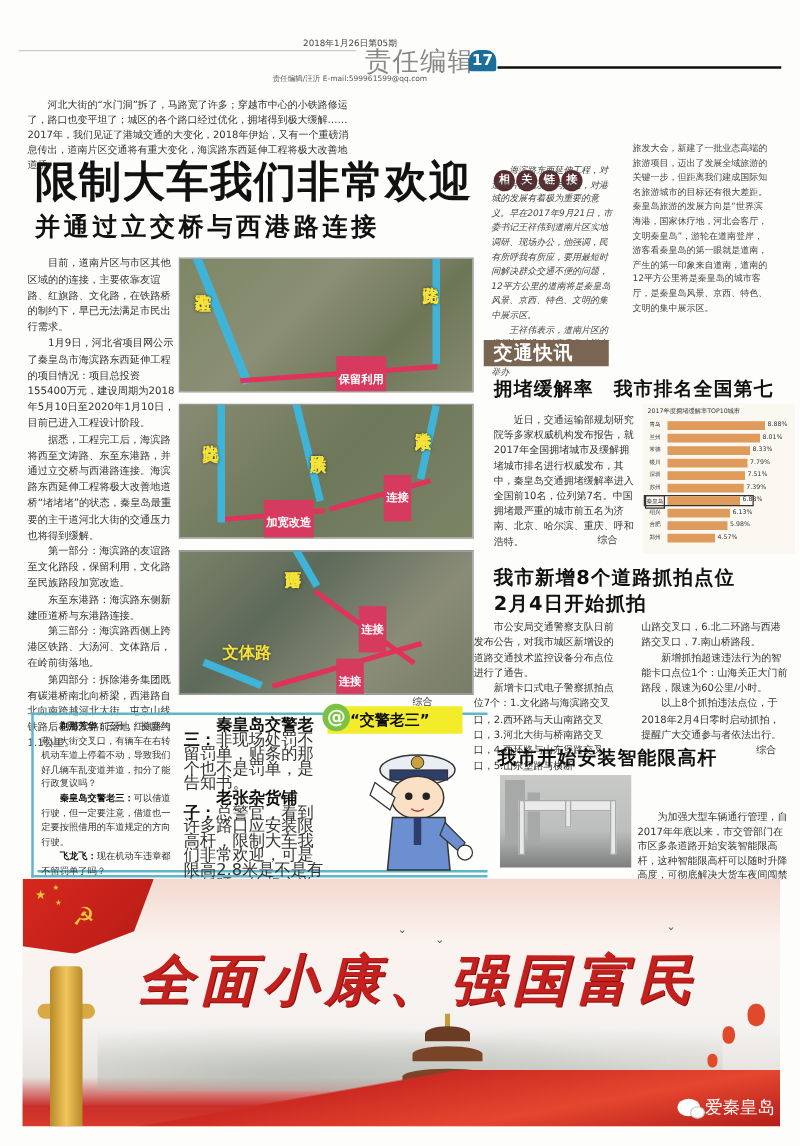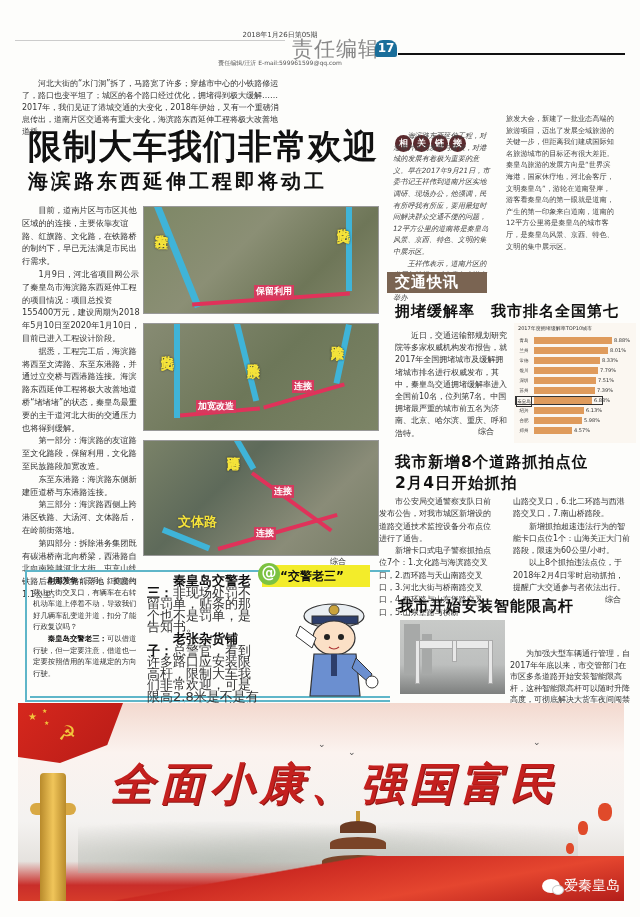--- a/index.html
+++ b/index.html
@@ -21,21 +21,21 @@
   .col-left p { text-indent: 2em; }
 
   .maps { left: 143px; top: 206px; width: 236px; height: 350px; }
   .map { position: absolute; left: 0; width: 236px; background: #6f7a5c; overflow: hidden; border: 1px solid #999; }
   .map1 { top: 0; height: 108px; background: linear-gradient(135deg,#7d8765 0%,#8b8f75 40%,#6e7658 70%,#868a6e 100%); }
   .map2 { top: 117px; height: 108px; background: linear-gradient(135deg,#878b73 0%,#6d7759 50%,#7c8466 100%); }
   .map3 { top: 234px; height: 116px; background: linear-gradient(135deg,#7a8268 0%,#5e6a5a 35%,#8a8c78 70%,#777d66 100%); }
   .road-blue { position: absolute; background: #3fb4d8; }
   .road-red { position: absolute; background: #e0325a; height: 4px; }
   .road-label { position: absolute; color: #f5e33a; font-weight: bold; font-size: 13px; writing-mode: vertical-rl; text-shadow: 0 0 2px #333; }
-  .red-label { position: absolute; color: #fff; font-size: 9px; background: #d63a5e; padding: 0 2px; font-weight: bold; }
+  .red-label { position: absolute; color: #fff; font-size: 9px; background: #d63a5e; padding: 12px 2px; font-weight: bold; margin-left: 15px; }
 
   .sig-mid { left: 330px; top: 556px; font-size: 8px; color: #333; }
 
   .qa-box { left: 25px; top: 570px; width: 365px; height: 132px; border: 2px solid #5fb6c9; border-right: none; }
   .qa-rule { left: 30px; top: 696px; width: 360px; height: 2px; background: #5fb6c9; }
   .qa-col1 { left: 33px; top: 575px; width: 108px; font-size: 7.4px; line-height: 11.6px; color: #333; }
   .qa-col2 { left: 147px; top: 575px; width: 112px; font-size: 13px; line-height: 11.6px; color: #333; }
   .qa-col1 p, .qa-col2 p { text-indent: 2em; }
   .qa-col1 b, .qa-col2 b { color: #111; }
   .police-tag { left: 262px; top: 565px; width: 108px; height: 22px; background: #f3ec2a; color: #111; font-weight: 900; font-size: 12px; line-height: 22px; padding-left: 18px; }
@@ -105,21 +105,21 @@
 
 <div class="abs dateline">2018年1月26日第05期</div>
 <div class="abs header-rule-left"></div>
 <div class="abs section-name">责任编辑</div>
 <div class="abs page-num">17</div>
 <div class="abs header-rule-right"></div>
 <div class="abs editor">责任编辑/汪沂  E-mail:599961599@qq.com</div>
 
 <div class="abs intro">河北大街的“水门洞”拆了，马路宽了许多；穿越市中心的小铁路修运了，路口也变平坦了；城区的各个路口经过优化，拥堵得到极大缓解……2017年，我们见证了港城交通的大变化，2018年伊始，又有一个重磅消息传出，道南片区交通将有重大变化，海滨路东西延伸工程将极大改善地道桥。</div>
 <div class="abs headline">限制大车我们非常欢迎</div>
-<div class="abs subhead">海滨路东西延伸工程即将动工</div>
+<div class="abs subhead">并通过立交桥与西港路连接</div>
 
 <div class="abs col-left">
   <p>目前，道南片区与市区其他区域的的连接，主要依靠友谊路、红旗路、文化路，在铁路桥的制约下，早已无法满足市民出行需求。</p>
   <p>1月9日，河北省项目网公示了秦皇岛市海滨路东西延伸工程的项目情况：项目总投资155400万元，建设周期为2018年5月10日至2020年1月10日，目前已进入工程设计阶段。</p>
   <p>据悉，工程完工后，海滨路将西至文涛路、东至东港路，并通过立交桥与西港路连接。海滨路东西延伸工程将极大改善地道桥“堵堵堵”的状态，秦皇岛最重要的主干道河北大街的交通压力也将得到缓解。</p>
   <p>第一部分：海滨路的友谊路至文化路段，保留利用，文化路至民族路段加宽改造。</p>
   <p>东至东港路：海滨路东侧新建匝道桥与东港路连接。</p>
   <p>第三部分：海滨路西侧上跨港区铁路、大汤河、文体路后，在岭前街落地。</p>
   <p>第四部分：拆除港务集团既有碳港桥南北向桥梁，西港路自北向南跨越河北大街、屯京山线铁路后在海滨路前落地，长度约1.1公里。</p>
 </div>
@@ -156,20 +156,21 @@
     <div class="red-label" style="left:110px;top:86px;">连接</div>
   </div>
 </div>
 <div class="abs sig-mid">综合</div>
 
 <div class="abs qa-box"></div>
 <div class="abs qa-rule"></div>
 <div class="abs qa-col1">
   <p><b>剃那芳华：</b><span>三号，红旗路与燕山大街交叉口，有辆车在右转机动车道上停着不动，导致我们好几辆车乱变道并道，扣分了能行政复议吗？</span></p>
   <p><b>秦皇岛交警老三：</b><span>可以借道行驶，但一定要注意，借道也一定要按照借用的车道规定的方向行驶。</span></p>
+  <p><b>飞龙飞：</b><span>现在机动车违章都不留罚单了吗？</span></p>
 </div>
 <div class="abs qa-col2">
   <p><b>秦皇岛交警老三：</b><span>非现场处罚不留罚单，贴条的那个也不是罚单，是告知书。</span></p>
   <p><b>老张杂货铺子：</b><span>总警官，看到许多路口应安装限高杆，限制大车我们非常欢迎，可是限高2.8米是不是有点低呀，给超市送货的小箱货都不止这个高度呀！</span></p>
   <p><b>秦皇岛交警老三：</b><span>小型货车从此面超不能超过2.5米。</span></p>
 </div>
 <div class="abs police-tag">“交警老三”</div>
 <div class="abs at-sign">@</div>
 <svg class="abs police" viewBox="0 0 90 108">
   <ellipse cx="44" cy="24" rx="30" ry="12" fill="#e9eef2" stroke="#333" stroke-width="1.2"></ellipse>

